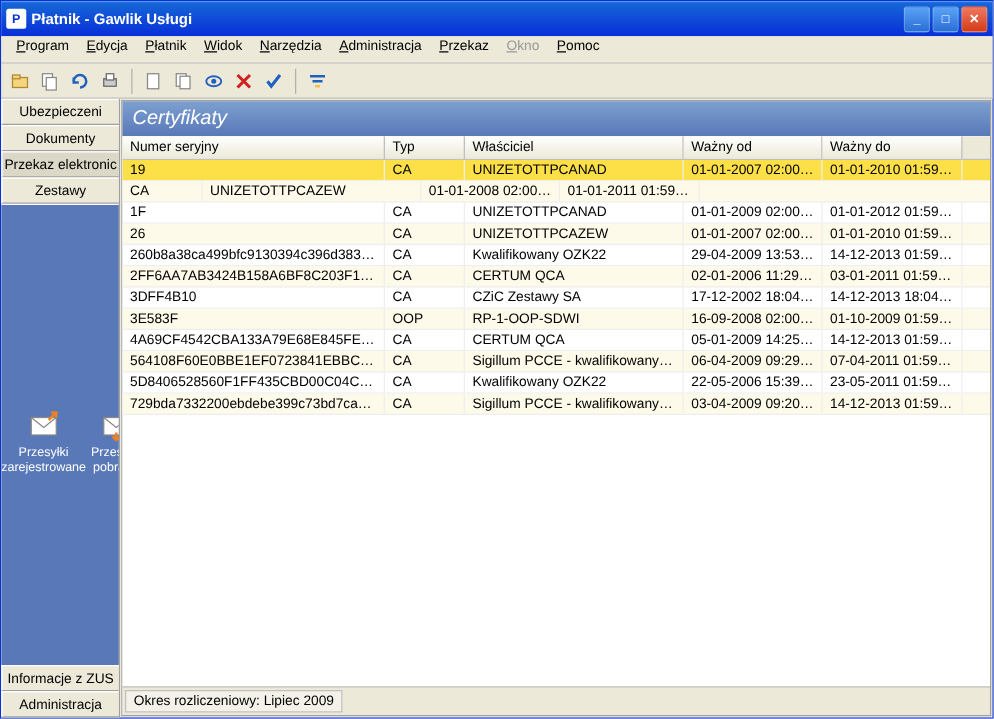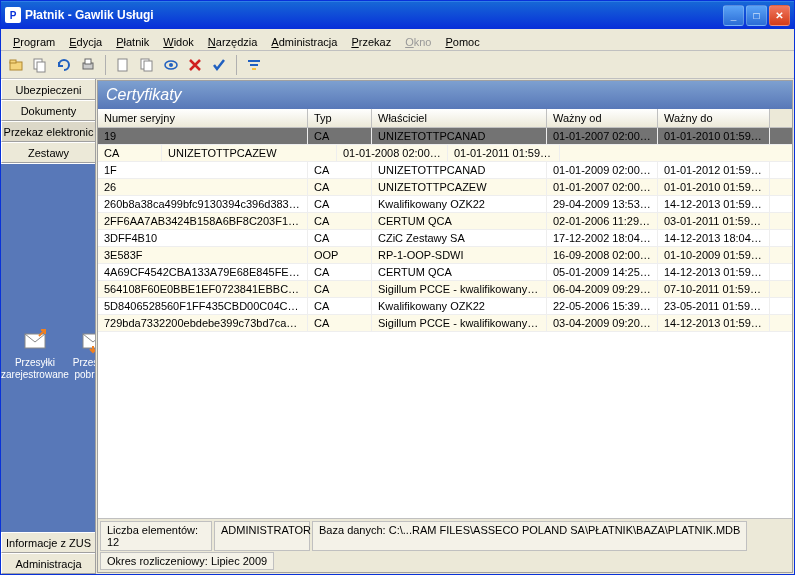--- a/index.html
+++ b/index.html
@@ -4,21 +4,21 @@
 <style>
 * { margin: 0; padding: 0; box-sizing: border-box; font-family: Tahoma, sans-serif; font-size: 11px; }
 body { background: #ece9d8; }
 .window { width: 795px; height: 575px; border: 1px solid #0831d9; background: #ece9d8; display: flex; flex-direction: column; }
 .titlebar { height: 28px; background: linear-gradient(to bottom, #3c8cf0 0%, #1666d6 5%, #0831d9 95%, #0831d9 100%); display: flex; align-items: center; padding: 0 4px; color: white; }
 .titlebar-icon { width: 16px; height: 16px; background: #fff; color: #0831d9; font-weight: bold; font-size: 10px; display: flex; align-items: center; justify-content: center; margin-right: 4px; border-radius: 2px; }
 .titlebar-text { flex: 1; font-weight: bold; font-size: 12px; }
 .titlebar-buttons { display: flex; gap: 2px; }
 .titlebtn { width: 21px; height: 21px; background: linear-gradient(to bottom, #5aa3f7, #2b6dd6); border: 1px solid #fff3; border-radius: 3px; display: flex; align-items: center; justify-content: center; color: white; font-weight: bold; font-size: 10px; cursor: pointer; }
 .titlebtn.close { background: linear-gradient(to bottom, #f07860, #d43c18); }
-.menubar { height: 22px; background: #ece9d8; border-bottom: 1px solid #c0c0c0; display: flex; align-items: flex-end; padding: 0 6px; gap: 2px; }
+.menubar { height: 22px; background: #ece9d8; border-bottom: 1px solid #c0c0c0; display: flex; align-items: flex-start; padding: 0 6px; gap: 2px; }
 .menuitem { padding: 2px 6px; cursor: pointer; }
 .menuitem.disabled { color: #999; }
 .menuitem u { text-decoration: underline; }
 .toolbar { height: 28px; background: #ece9d8; border-bottom: 1px solid #c0c0c0; display: flex; align-items: center; padding: 0 4px; gap: 2px; }
 .tbtn { width: 22px; height: 22px; display: flex; align-items: center; justify-content: center; cursor: pointer; border: 1px solid transparent; }
 .tsep { width: 1px; height: 20px; background: #b0b0b0; margin: 0 4px; }
 .body-area { flex: 1; display: flex; overflow: hidden; }
 .sidebar { width: 95px; background: #ece9d8; display: flex; flex-direction: column; border-right: 1px solid #a0a0a0; }
 .sidetab { height: 21px; border: 1px solid #fff; border-right: none; border-bottom: 1px solid #a0a0a0; background: #ece9d8; display: flex; align-items: center; justify-content: center; font-size: 11px; cursor: pointer; text-align: right; }
 .sidetab.active { background: #dcd8c8; }
@@ -27,21 +27,21 @@
 .sideicon svg { margin-bottom: 3px; }
 .sideicon.active { background: #3e5a92; }
 .sideicon-label { font-size: 10px; text-align: center; line-height: 12px; }
 .main-area { flex: 1; display: flex; flex-direction: column; background: #fff; border: 1px solid #a0a0a0; margin: 1px; }
 .main-header { height: 28px; background: linear-gradient(to bottom, #7da0d0 0%, #5878b8 100%); color: white; font-size: 16px; font-style: italic; display: flex; align-items: center; padding: 0 8px; }
 .grid { flex: 1; overflow: auto; background: #fff; }
 .grid-header { display: flex; background: #ece9d8; border-bottom: 1px solid #c0c0c0; position: sticky; top: 0; }
 .grid-header-cell { padding: 3px 6px; border-right: 1px solid #c0c0c0; font-weight: normal; background: linear-gradient(to bottom, #fff, #ece9d8); cursor: pointer; }
 .grid-row { display: flex; border-bottom: 1px solid #eee; }
 .grid-row.alt { background: #fdfae9; }
-.grid-row.selected { background: #737373; }
+.grid-row.selected { background: #fde047; }
 .grid-cell { padding: 2px 6px; border-right: 1px solid #eee; overflow: hidden; white-space: nowrap; text-overflow: ellipsis; }
 .col-serial { width: 210px; }
 .col-type { width: 64px; }
 .col-owner { width: 175px; }
 .col-from { width: 111px; }
 .col-to { width: 112px; }
 .statusbar { background: #ece9d8; border-top: 1px solid #c0c0c0; padding: 2px; display: flex; flex-direction: column; gap: 1px; }
 .statusrow { display: flex; gap: 2px; }
 .statuscell { border: 1px solid #c0c0c0; background: #f4f2e8; padding: 2px 6px; }
 </style>
@@ -262,44 +262,39 @@
               <div class="grid-cell col-type">CA</div>
               <div class="grid-cell col-owner">CERTUM QCA</div>
               <div class="grid-cell col-from">05-01-2009 14:25:03</div>
               <div class="grid-cell col-to">14-12-2013 01:59:59</div>
             </div>
             <div class="grid-row alt">
               <div class="grid-cell col-serial">564108F60E0BBE1EF0723841EBBC1D...</div>
               <div class="grid-cell col-type">CA</div>
               <div class="grid-cell col-owner">Sigillum PCCE - kwalifikowany CA1</div>
               <div class="grid-cell col-from">06-04-2009 09:29:36</div>
-              <div class="grid-cell col-to">07-10-2011 01:59:59</div>
+              <div class="grid-cell col-to">07-04-2011 01:59:59</div>
             </div>
             <div class="grid-row">
               <div class="grid-cell col-serial">5D8406528560F1FF435CBD00C04C303...</div>
               <div class="grid-cell col-type">CA</div>
               <div class="grid-cell col-owner">Kwalifikowany OZK22</div>
               <div class="grid-cell col-from">22-05-2006 15:39:07</div>
               <div class="grid-cell col-to">23-05-2011 01:59:59</div>
             </div>
             <div class="grid-row alt">
               <div class="grid-cell col-serial">729bda7332200ebdebe399c73bd7ca22...</div>
               <div class="grid-cell col-type">CA</div>
               <div class="grid-cell col-owner">Sigillum PCCE - kwalifikowany CA1</div>
               <div class="grid-cell col-from">03-04-2009 09:20:34</div>
               <div class="grid-cell col-to">14-12-2013 01:59:59</div>
             </div>
           </div>
       </div>
       <div class="statusbar">
-        <div class="statusrow" id="status1">
-            <div class="statuscell" style="width: 112px;">Liczba elementów: 12</div>
-            <div class="statuscell" style="width: 96px;">ADMINISTRATOR</div>
-            <div class="statuscell">Baza danych: C:\...RAM FILES\ASSECO POLAND SA\PŁATNIK\BAZA\PLATNIK.MDB</div>
-          </div>
         <div class="statusrow" id="status2">
             <div class="statuscell">Okres rozliczeniowy: Lipiec 2009</div>
           </div>
       </div>
     </div>
 
   </div>
 
 </div>
 

